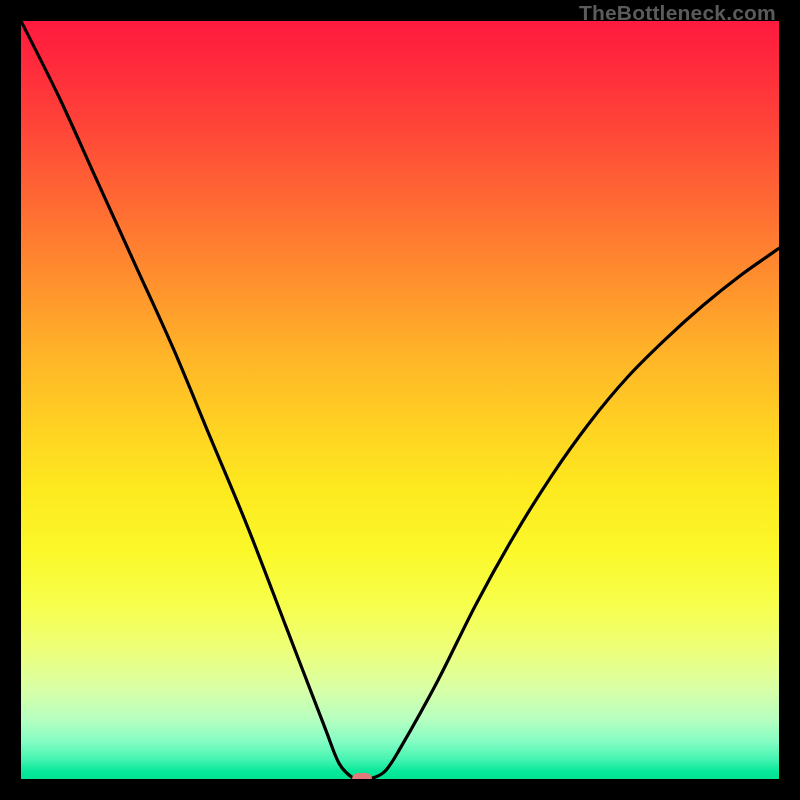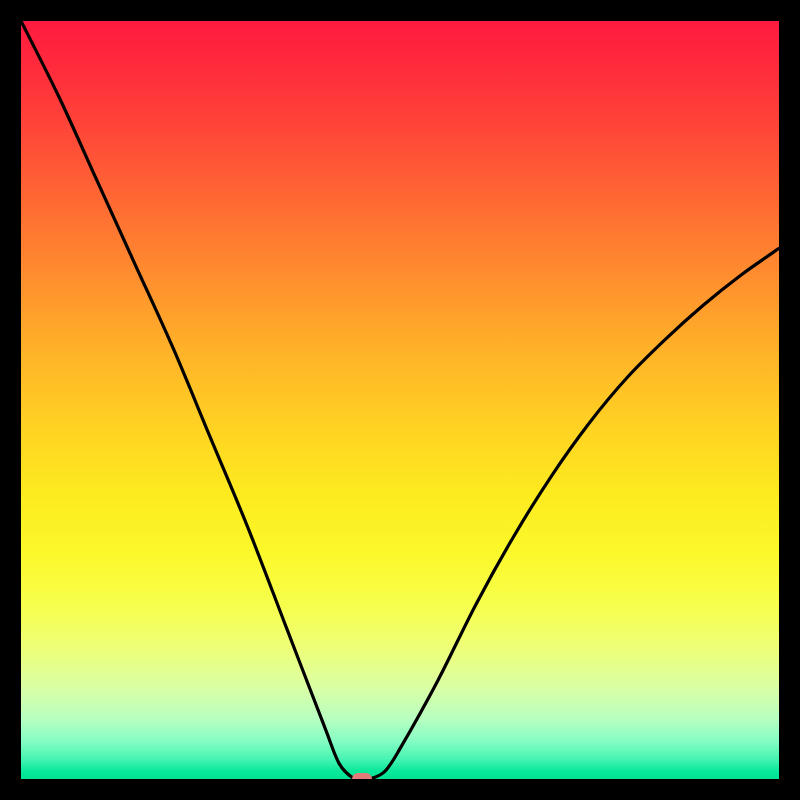--- a/index.html
+++ b/index.html
@@ -89,13 +89,14 @@
   <div class="plot-area">
     <div class="gradient"></div>
 
     <svg class="curve" viewBox="0 0 758 758" preserveAspectRatio="none">
       <path id="curve-path" d="M 0 0 C 6.316666666666666 12.633333333333326, 25.266666666666666 49.26999999999997, 37.9 75.79999999999995 C 50.53333333333333 102.32999999999994, 63.166666666666664 131.38666666666663, 75.8 159.17999999999995 C 88.43333333333334 186.97333333333327, 101.06666666666666 214.7666666666666, 113.7 242.55999999999995 C 126.33333333333334 270.3533333333333, 138.96666666666667 296.8833333333334, 151.6 325.94000000000005 C 164.23333333333332 354.9966666666667, 176.86666666666667 386.58, 189.5 416.9 C 202.13333333333333 447.21999999999997, 214.76666666666668 476.2766666666667, 227.4 507.86 C 240.03333333333333 539.4433333333334, 252.66666666666669 573.5533333333333, 265.3 606.4 C 277.93333333333334 639.2466666666667, 294.3566666666667 682.2, 303.2 704.94 C 312.0433333333333 727.6800000000001, 313.3066666666667 733.9966666666667, 318.36 742.84 C 323.41333333333336 751.6833333333334, 329.72999999999996 755.4733333333334, 333.52 758 C 337.31 760.5266666666666, 338.5733333333334 758, 341.1 758 C 343.62666666666667 758, 344.89 759.2633333333333, 348.68 758 C 352.47 756.7366666666667, 358.78666666666663 755.4733333333334, 363.84 750.42 C 368.8933333333333 745.3666666666666, 370.15666666666664 742.8399999999999, 379 727.68 C 387.84333333333336 712.52, 404.2666666666667 683.4633333333334, 416.90000000000003 659.46 C 429.53333333333336 635.4566666666667, 442.1666666666667 607.6633333333333, 454.8 583.66 C 467.43333333333334 559.6566666666666, 480.06666666666666 536.9166666666667, 492.7 515.44 C 505.3333333333333 493.96333333333337, 517.9666666666667 473.75, 530.6 454.8 C 543.2333333333333 435.85, 555.8666666666667 418.16333333333336, 568.5 401.74 C 581.1333333333333 385.31666666666666, 593.7666666666667 370.15666666666664, 606.4 356.26 C 619.0333333333333 342.36333333333334, 631.6666666666666 330.3616666666667, 644.3 318.36 C 656.9333333333333 306.35833333333335, 669.5666666666667 294.98833333333334, 682.2 284.25 C 694.8333333333334 273.51166666666666, 707.4666666666667 263.405, 720.1 253.92999999999995 C 732.7333333333333 244.45499999999996, 751.6833333333334 231.82166666666663, 758 227.39999999999998" fill="none" stroke="#000000" stroke-width="3.2" stroke-linejoin="round" stroke-linecap="round"></path>
     </svg>
 
     <div id="marker" class="marker" style="left: 341.1px; top: 758px; background: rgb(225, 122, 120);"></div>
   </div>
 
+  <div class="watermark">TheBottleneck.com</div>
 </div>
 
 </body></html>

